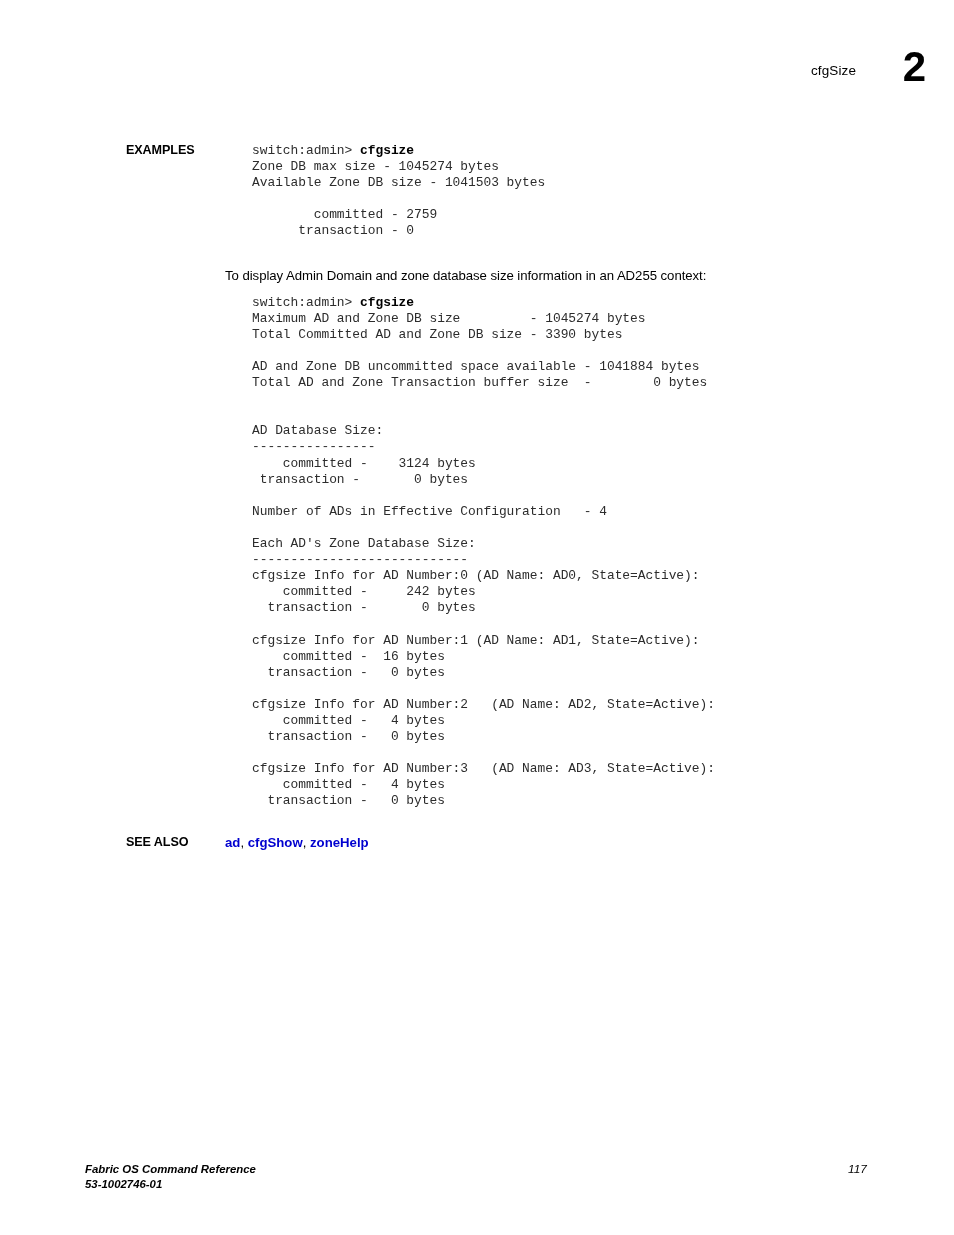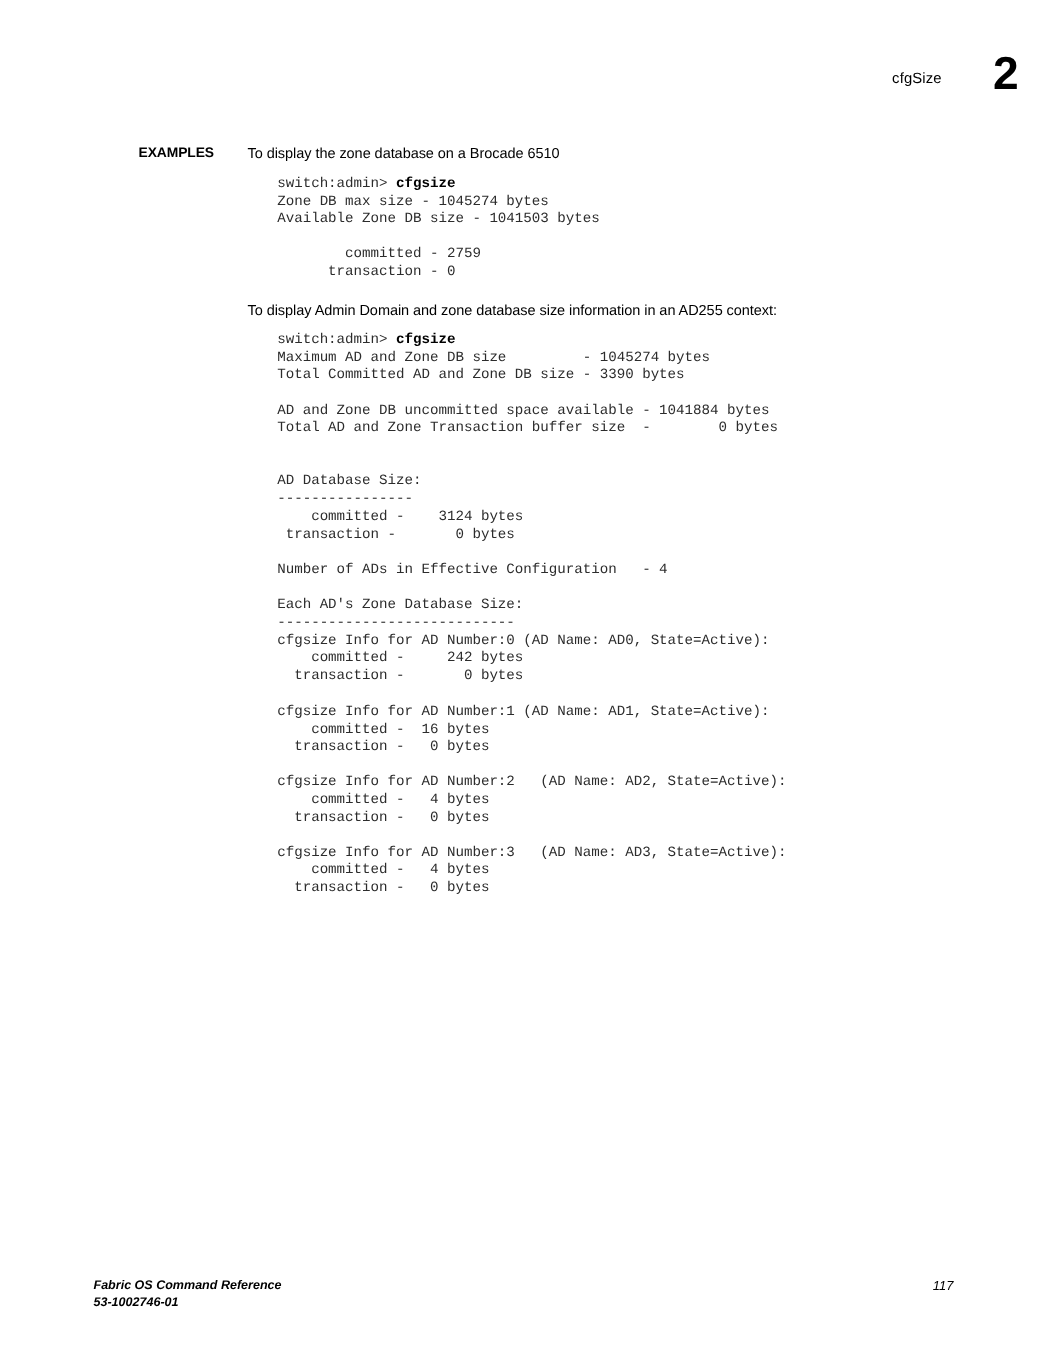--- a/index.html
+++ b/index.html
@@ -91,21 +91,21 @@
     white-space: pre;
     margin: 0;
     margin-left: 27px;   
     letter-spacing: -0.02px;
   }
   .code-block .cmd {
     font-weight: bold;
     color: #000000;
   }
 
-  .gap-before-prose { margin-top: 18px; }
+  .gap-before-prose { margin-top: 28px; }
   .gap-before-code  { margin-top: 11px; }
 
   
   .seealso-body {
     margin-left: 225px;
     font-size: 13.2px;
     line-height: 16px;
     white-space: nowrap;
   }
   .seealso-link {
@@ -155,21 +155,20 @@
   <div class="header-chapter-number">2</div>
 </div>
 
 <div class="content">
 
   <div class="section">
     <div class="section-label">EXAMPLES</div>
 
     <div class="section-body">
 
-      <p class="prose">To display the zone database on a Brocade 6510</p>
 
       <pre class="code-block gap-before-code"><span>switch:admin&gt; </span><span class="cmd">cfgsize</span><span>
 Zone DB max size - 1045274 bytes
 Available Zone DB size - 1041503 bytes
 
         committed - 2759
       transaction - 0</span></pre>
 
       <p class="prose gap-before-prose">To display Admin Domain and zone database size information in an AD255 context:</p>
 
@@ -201,20 +200,24 @@
 cfgsize Info for AD Number:2   (AD Name: AD2, State=Active):
     committed -   4 bytes
   transaction -   0 bytes
 
 cfgsize Info for AD Number:3   (AD Name: AD3, State=Active):
     committed -   4 bytes
   transaction -   0 bytes</span></pre>
     </div>
   </div>
 
+  <div class="section" style="margin-top:25px;">
+    <div class="section-label">SEE ALSO</div>
+    <div class="seealso-body" id="see-also-links"><a class="seealso-link" href="#">ad</a><span class="seealso-sep">, </span><a class="seealso-link" href="#">cfgShow</a><span class="seealso-sep">, </span><a class="seealso-link" href="#">zoneHelp</a></div>
+  </div>
 
 </div>
 
 <div class="page-footer">
   <div class="footer-left">
     <div>Fabric OS Command Reference</div>
     <div class="doc-code">53-1002746-01</div>
   </div>
   <div class="footer-page">117</div>
 </div>

